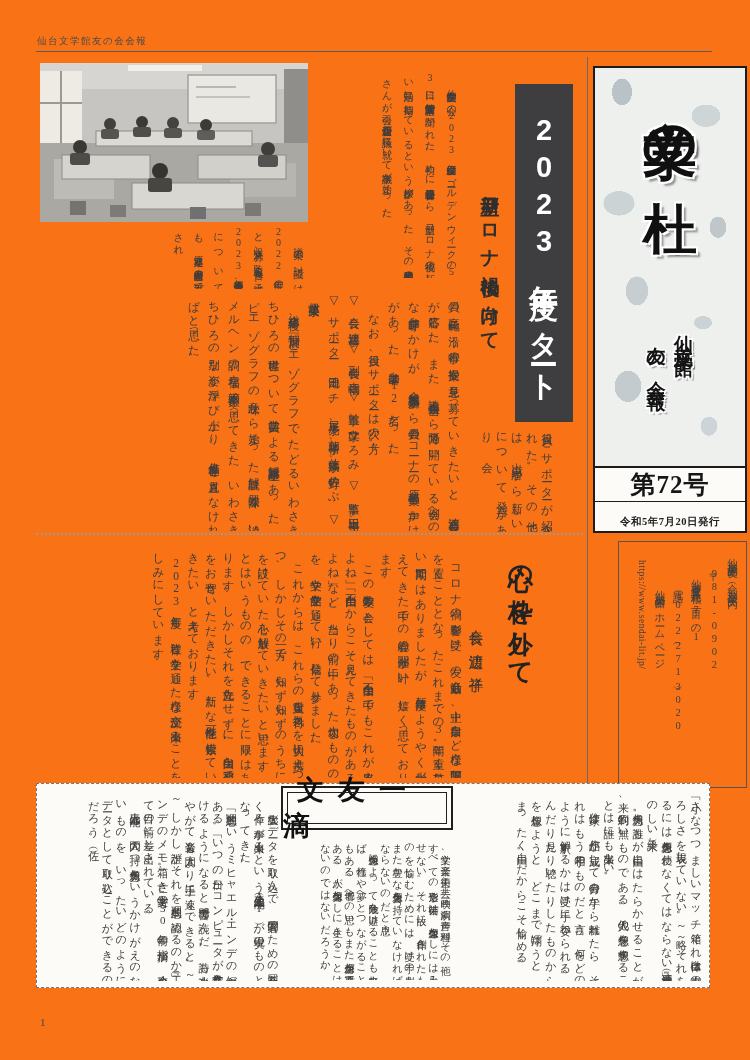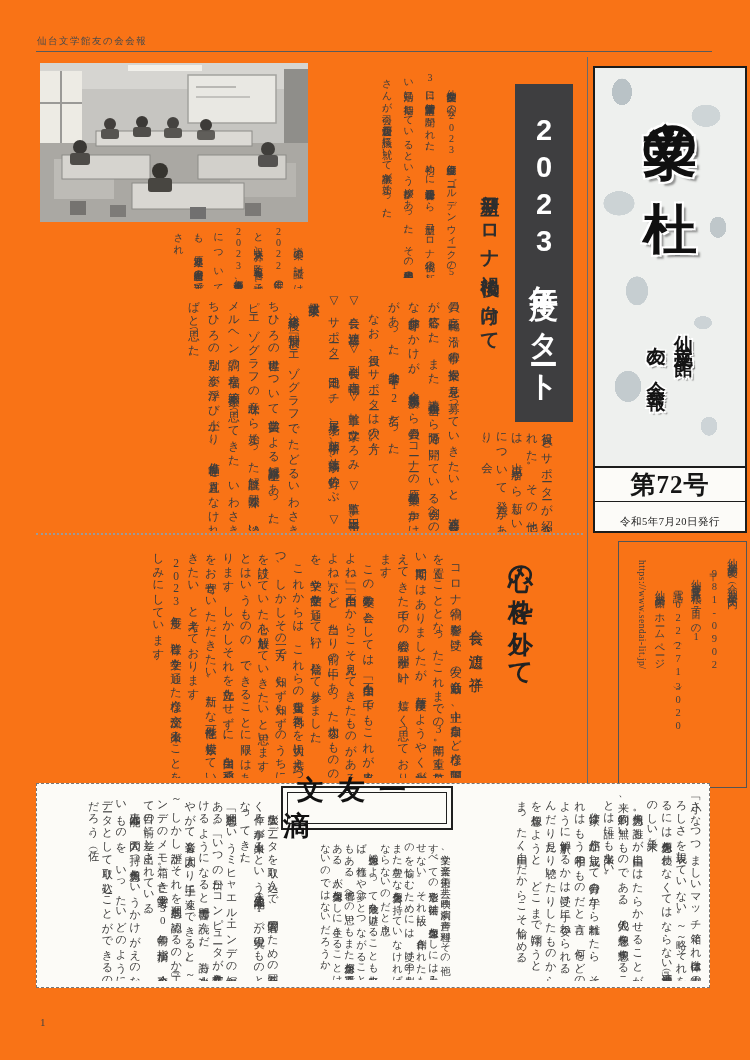--- a/index.html
+++ b/index.html
@@ -37,21 +37,21 @@
   .masthead-title { position:absolute; top:10px; left:50%; transform:translateX(-50%);
       font-size:54px; font-weight:bold; letter-spacing:6px; color:#101010; line-height:1;
       text-shadow:2px 2px 0 #fff,-2px -2px 0 #fff,2px -2px 0 #fff,-2px 2px 0 #fff,4px 4px 2px rgba(70,70,70,.55); }
   .masthead-sub { position:absolute; top:252px; left:50%; transform:translateX(-50%);
       font-size:19px; font-weight:bold; letter-spacing:6px; line-height:1.45; color:#141414;
       text-shadow:1.5px 1.5px 0 #fff,-1.5px -1.5px 0 #fff,1.5px -1.5px 0 #fff,-1.5px 1.5px 0 #fff,2.5px 2.5px 1px rgba(70,70,70,.5); }
   .masthead-sub p + p { text-indent:12px; }
   .masthead-issue { position:absolute; left:0; right:0; top:398px; height:36px; border-top:2px solid #1c1c1c; border-bottom:1.5px solid #1c1c1c;
       display:flex; align-items:center; justify-content:center; font-size:25px; font-weight:bold; color:#161616; letter-spacing:1px; }
   .masthead-date { position:absolute; left:0; right:0; top:440px; height:27px; display:flex; align-items:center; justify-content:center;
-      font-size:10.5px; color:#222; letter-spacing:0.5px; }
+      font-size:10.5px; color:#222; letter-spacing:0.5px;font-weight:bold; }
 
   .publisher-box { position:absolute; left:618px; top:541px; width:129px; height:247px; border:1px solid #555;
       padding:8px 5px; font-size:10.5px; letter-spacing:2px; line-height:1.73; color:#3f3f3f; overflow:hidden; }
   .publisher-box .ind15 { text-indent:1.5em; }
   .publisher-box .ind2  { text-indent:2em; }
   .publisher-box .ind3  { text-indent:3em; }
   .publisher-box .url   { text-orientation:mixed; text-indent:1em; font-size:9.5px; letter-spacing:0.5px; }
 
   
   .headline-block { position:absolute; left:515px; top:84px; width:58px; height:338px; background:#3e3e40;

